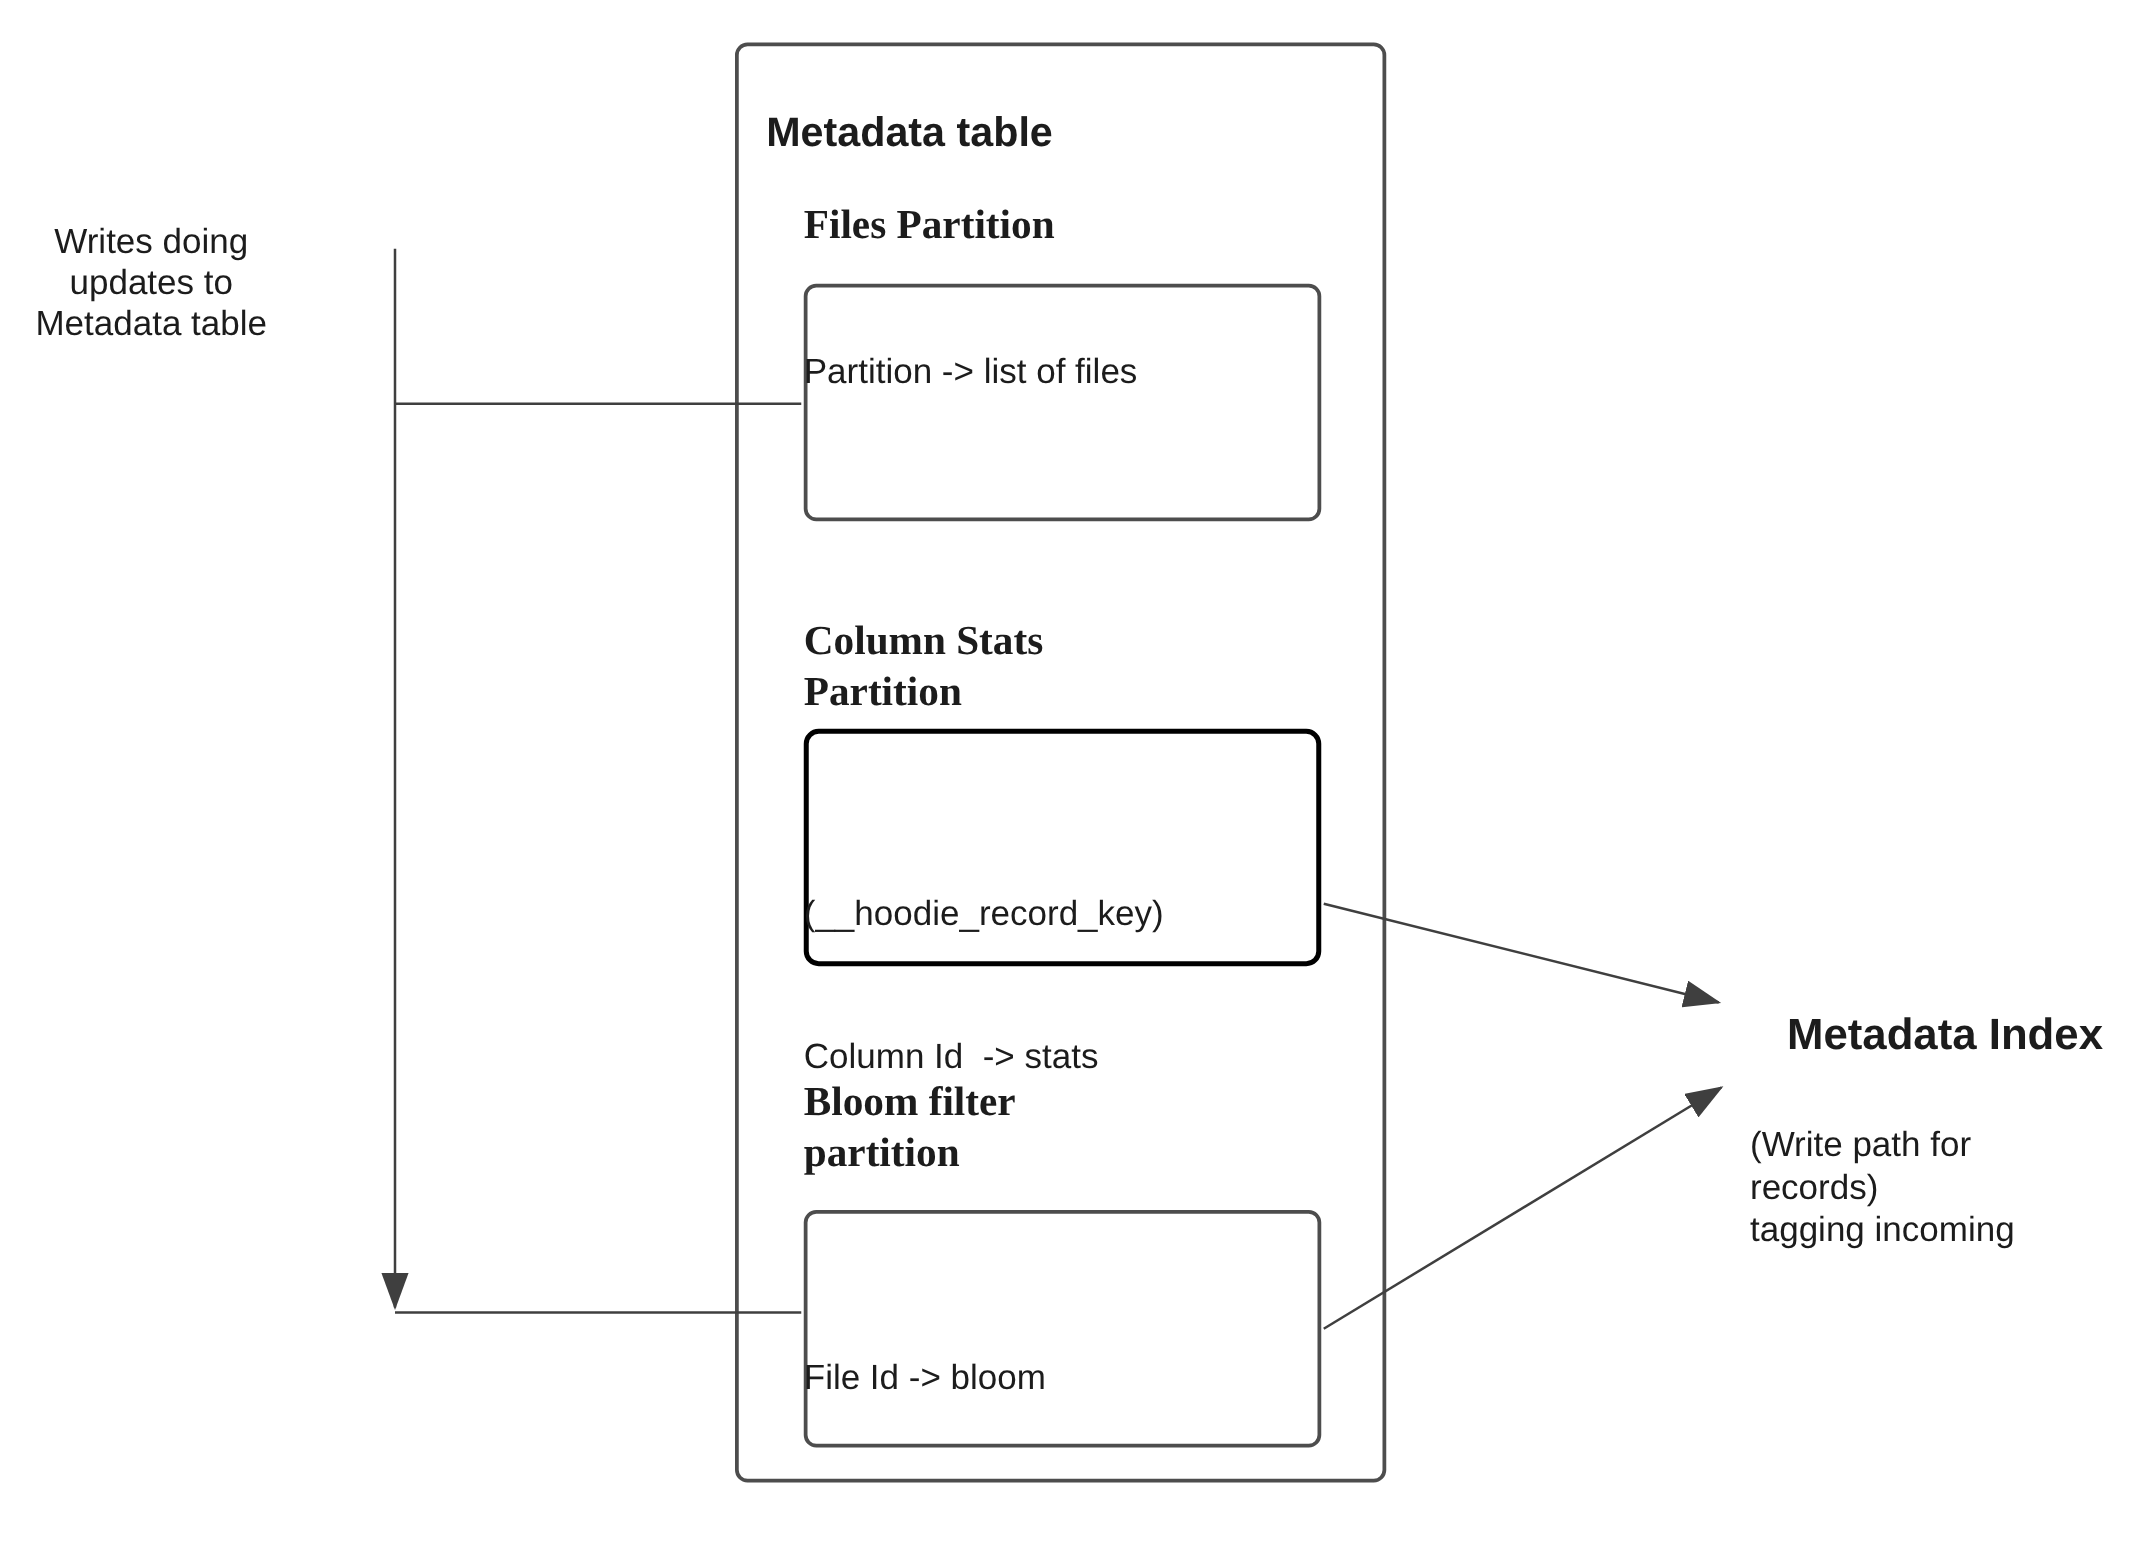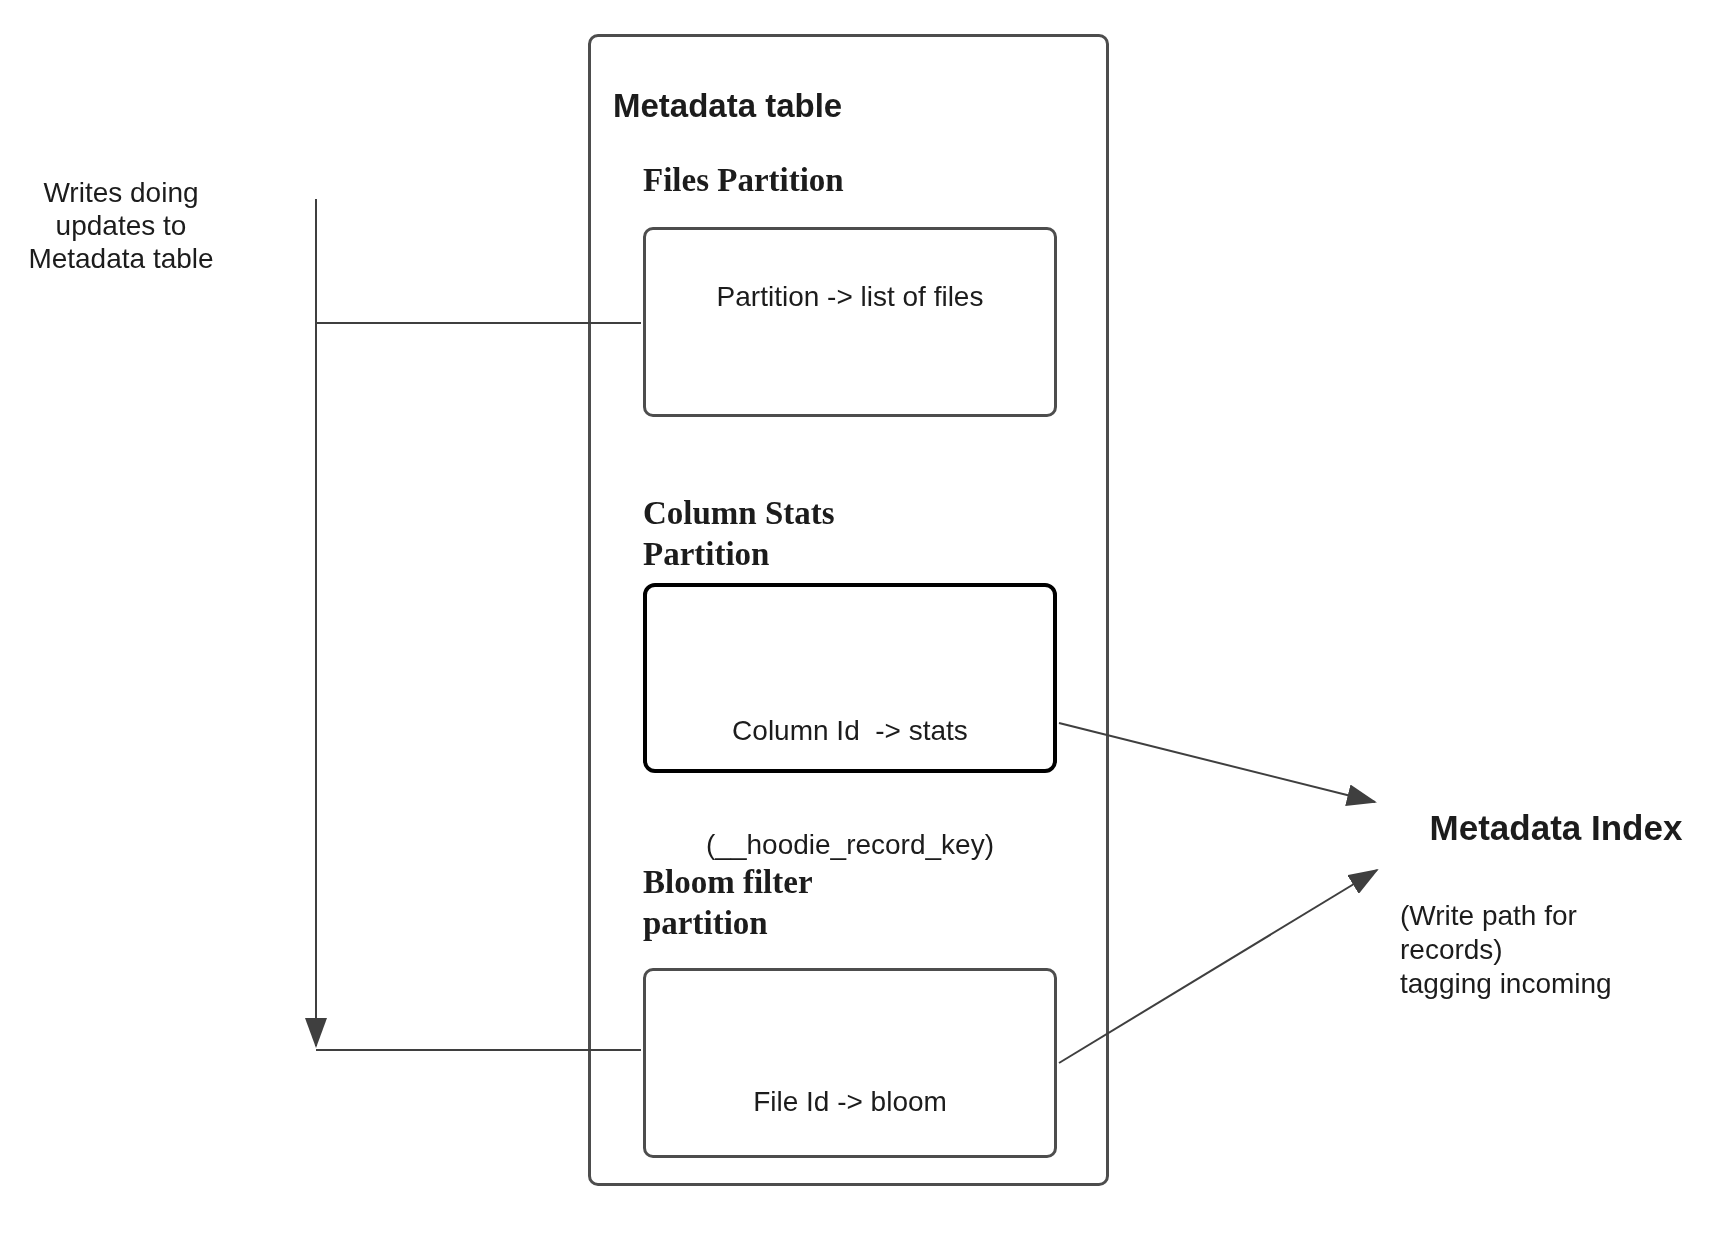--- a/index.html
+++ b/index.html
@@ -53,21 +53,21 @@
     font-size: 33px; font-weight: 700; line-height: 41px;
     white-space: nowrap;
     font-family: Liberation Serif, serif;
   }
   .files-heading { top: 160px; }
   .stats-heading { top: 493px; }
   .bloom-heading { top: 862px; }
 
   .box-text {
     left: 643px; width: 414px;
-    text-align: center;
+    text-align: left;
     font-size: 28px; line-height: 38px;
     white-space: pre-wrap;
   }
   .files-body { top: 280px; line-height: 34px; }
   .stats-body { top: 636px; }
   .bloom-body { top: 1045px; line-height: 34px; margin-top: 40px; }
 
   .left-note {
     left: 8px; top: 176px; width: 226px;
     text-align: center;
@@ -117,22 +117,22 @@
   <div class="abs heading files-heading">Files Partition</div>
   <div class="abs part-box files-box"></div>
   <div class="abs box-text files-body">Partition -&gt; list of files</div>
 
   <div class="abs heading stats-heading">
     <div>Column Stats</div>
     <div>Partition</div>
   </div>
   <div class="abs part-box stats-box"></div>
   <div class="abs box-text stats-body">
+    <div>(__hoodie_record_key)</div>
     <div>Column Id  -&gt; stats</div>
-    <div>(__hoodie_record_key)</div>
   </div>
 
   <div class="abs heading bloom-heading">
     <div>Bloom filter</div>
     <div>partition</div>
   </div>
   <div class="abs part-box bloom-box"></div>
   <div class="abs box-text bloom-body">File Id -&gt; bloom</div>
 
   <div class="abs index-title">Metadata Index</div>

